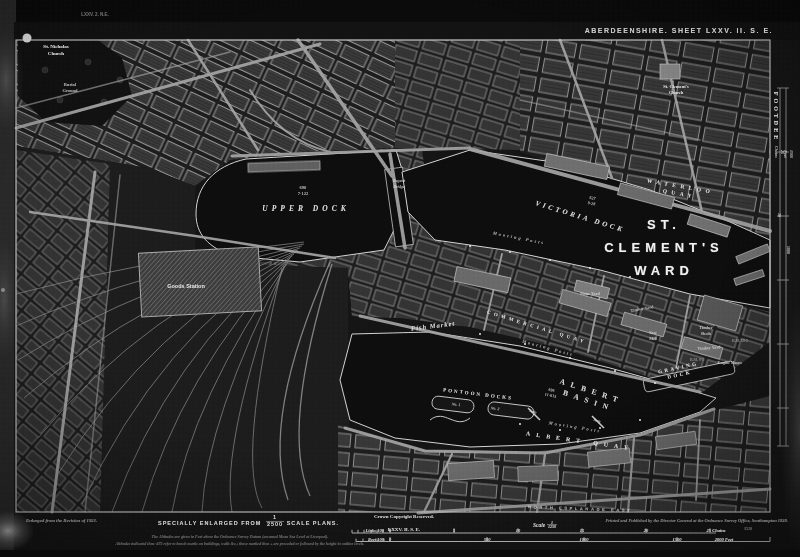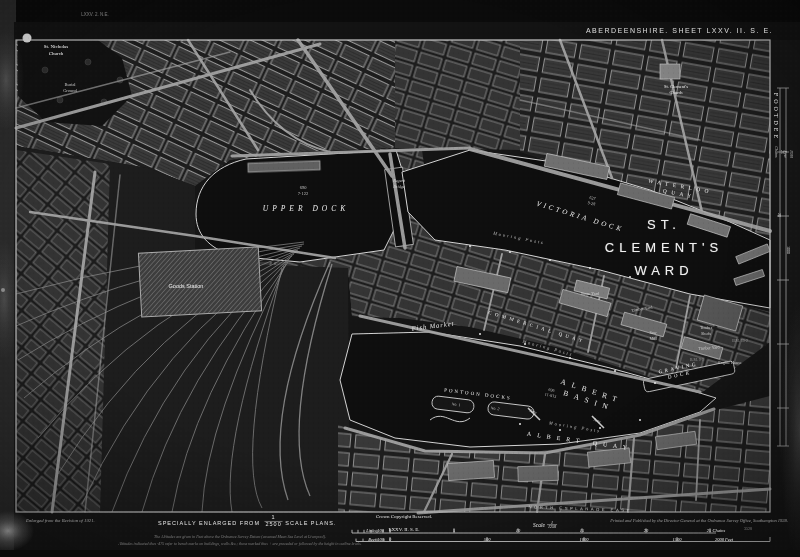--- a/index.html
+++ b/index.html
@@ -1,19 +1,19 @@
 <!DOCTYPE html>
 <html><head>
 <meta charset="utf-8">
 <style>
   html,body{margin:0;padding:0;background:#000;}
   #photo{position:relative;width:800px;height:557px;overflow:hidden;background:#0b0b0b;
          font-family:"Liberation Serif",serif;}
   #map-svg{position:absolute;left:0;top:0;}
-  #overlay{position:absolute;left:0;top:0;width:800px;height:557px;}
+  #overlay{position:absolute;left:0;top:0;width:800px;height:557px;font-weight:bold;}
   .ml{position:absolute;color:#d9d9d9;white-space:pre-line;text-align:center;line-height:1.35;
       text-shadow:0 0 1px rgba(255,255,255,.35);}
   .ser{font-family:"Liberation Serif",serif;}
   .serit{font-family:"Liberation Serif",serif;font-style:italic;}
   .sans{font-family:"Liberation Sans",sans-serif;}
   .sp{text-transform:uppercase;}
   .dim{opacity:.75;}
   .dim2{opacity:.45;}
   .big{color:#f0f0f0;line-height:1.75;text-shadow:0 0 2px rgba(255,255,255,.45);}
   .tick{position:absolute;color:#cfcfcf;font-family:"Liberation Serif",serif;font-style:italic;

